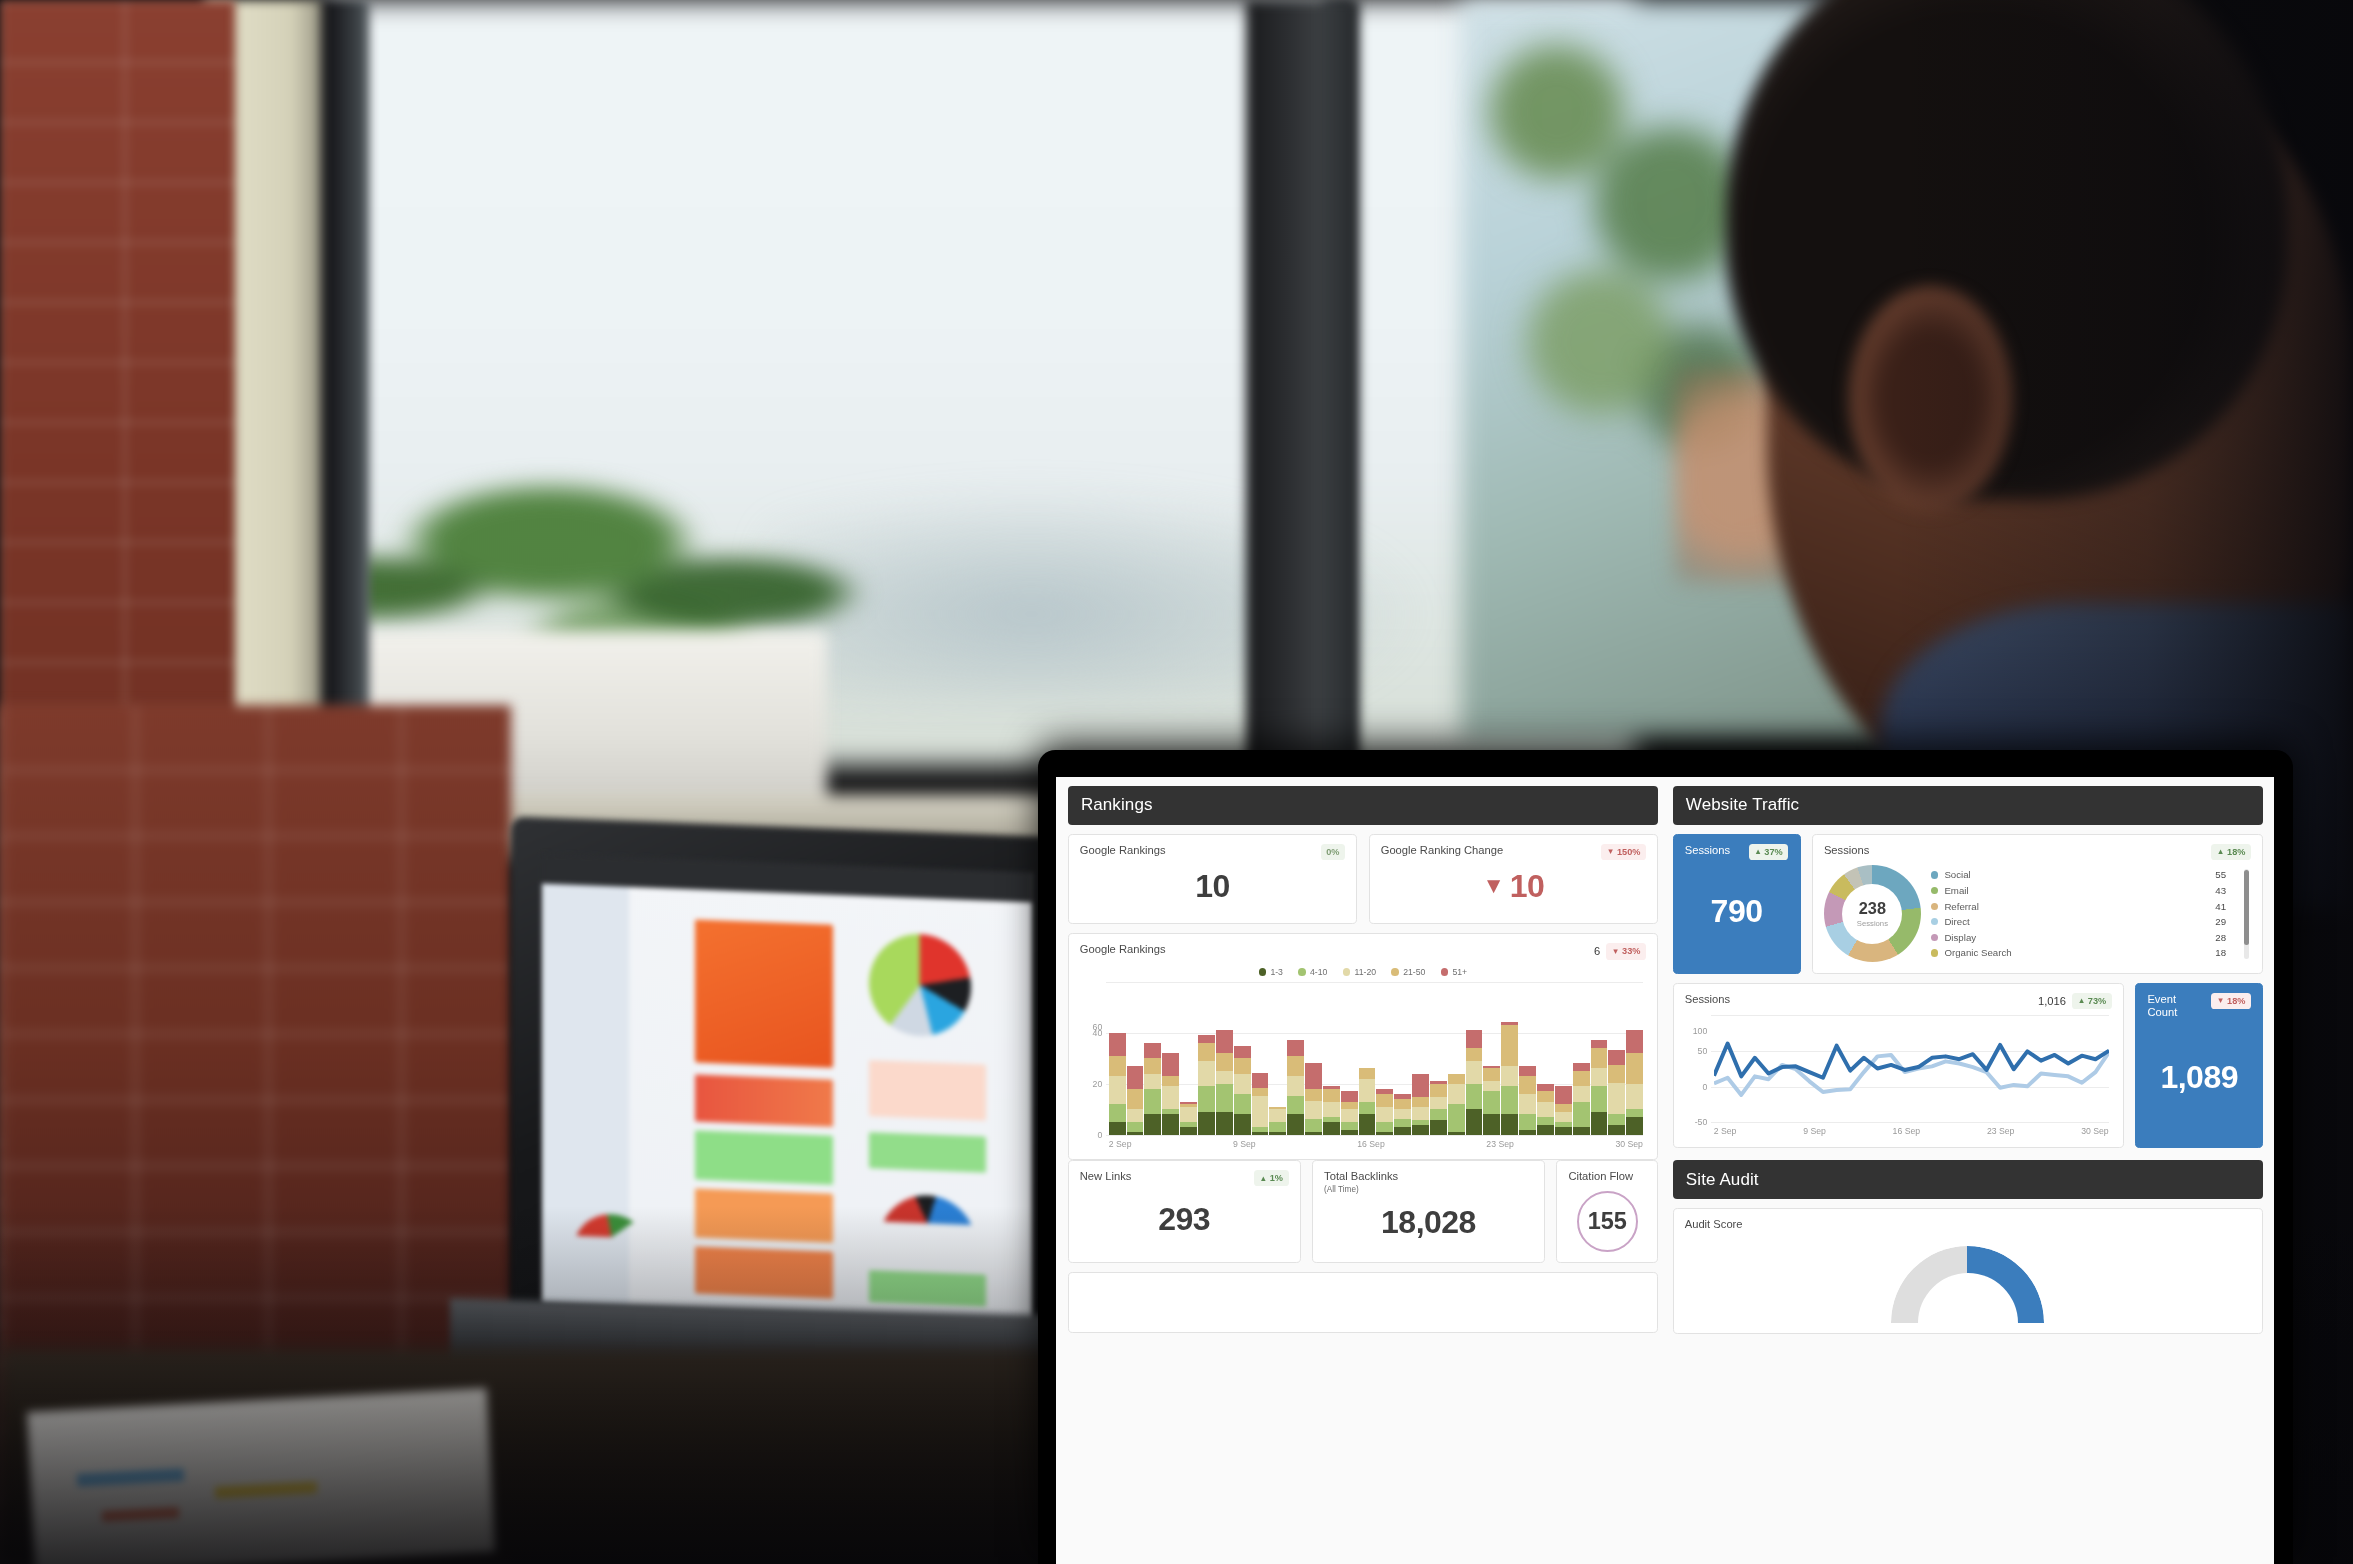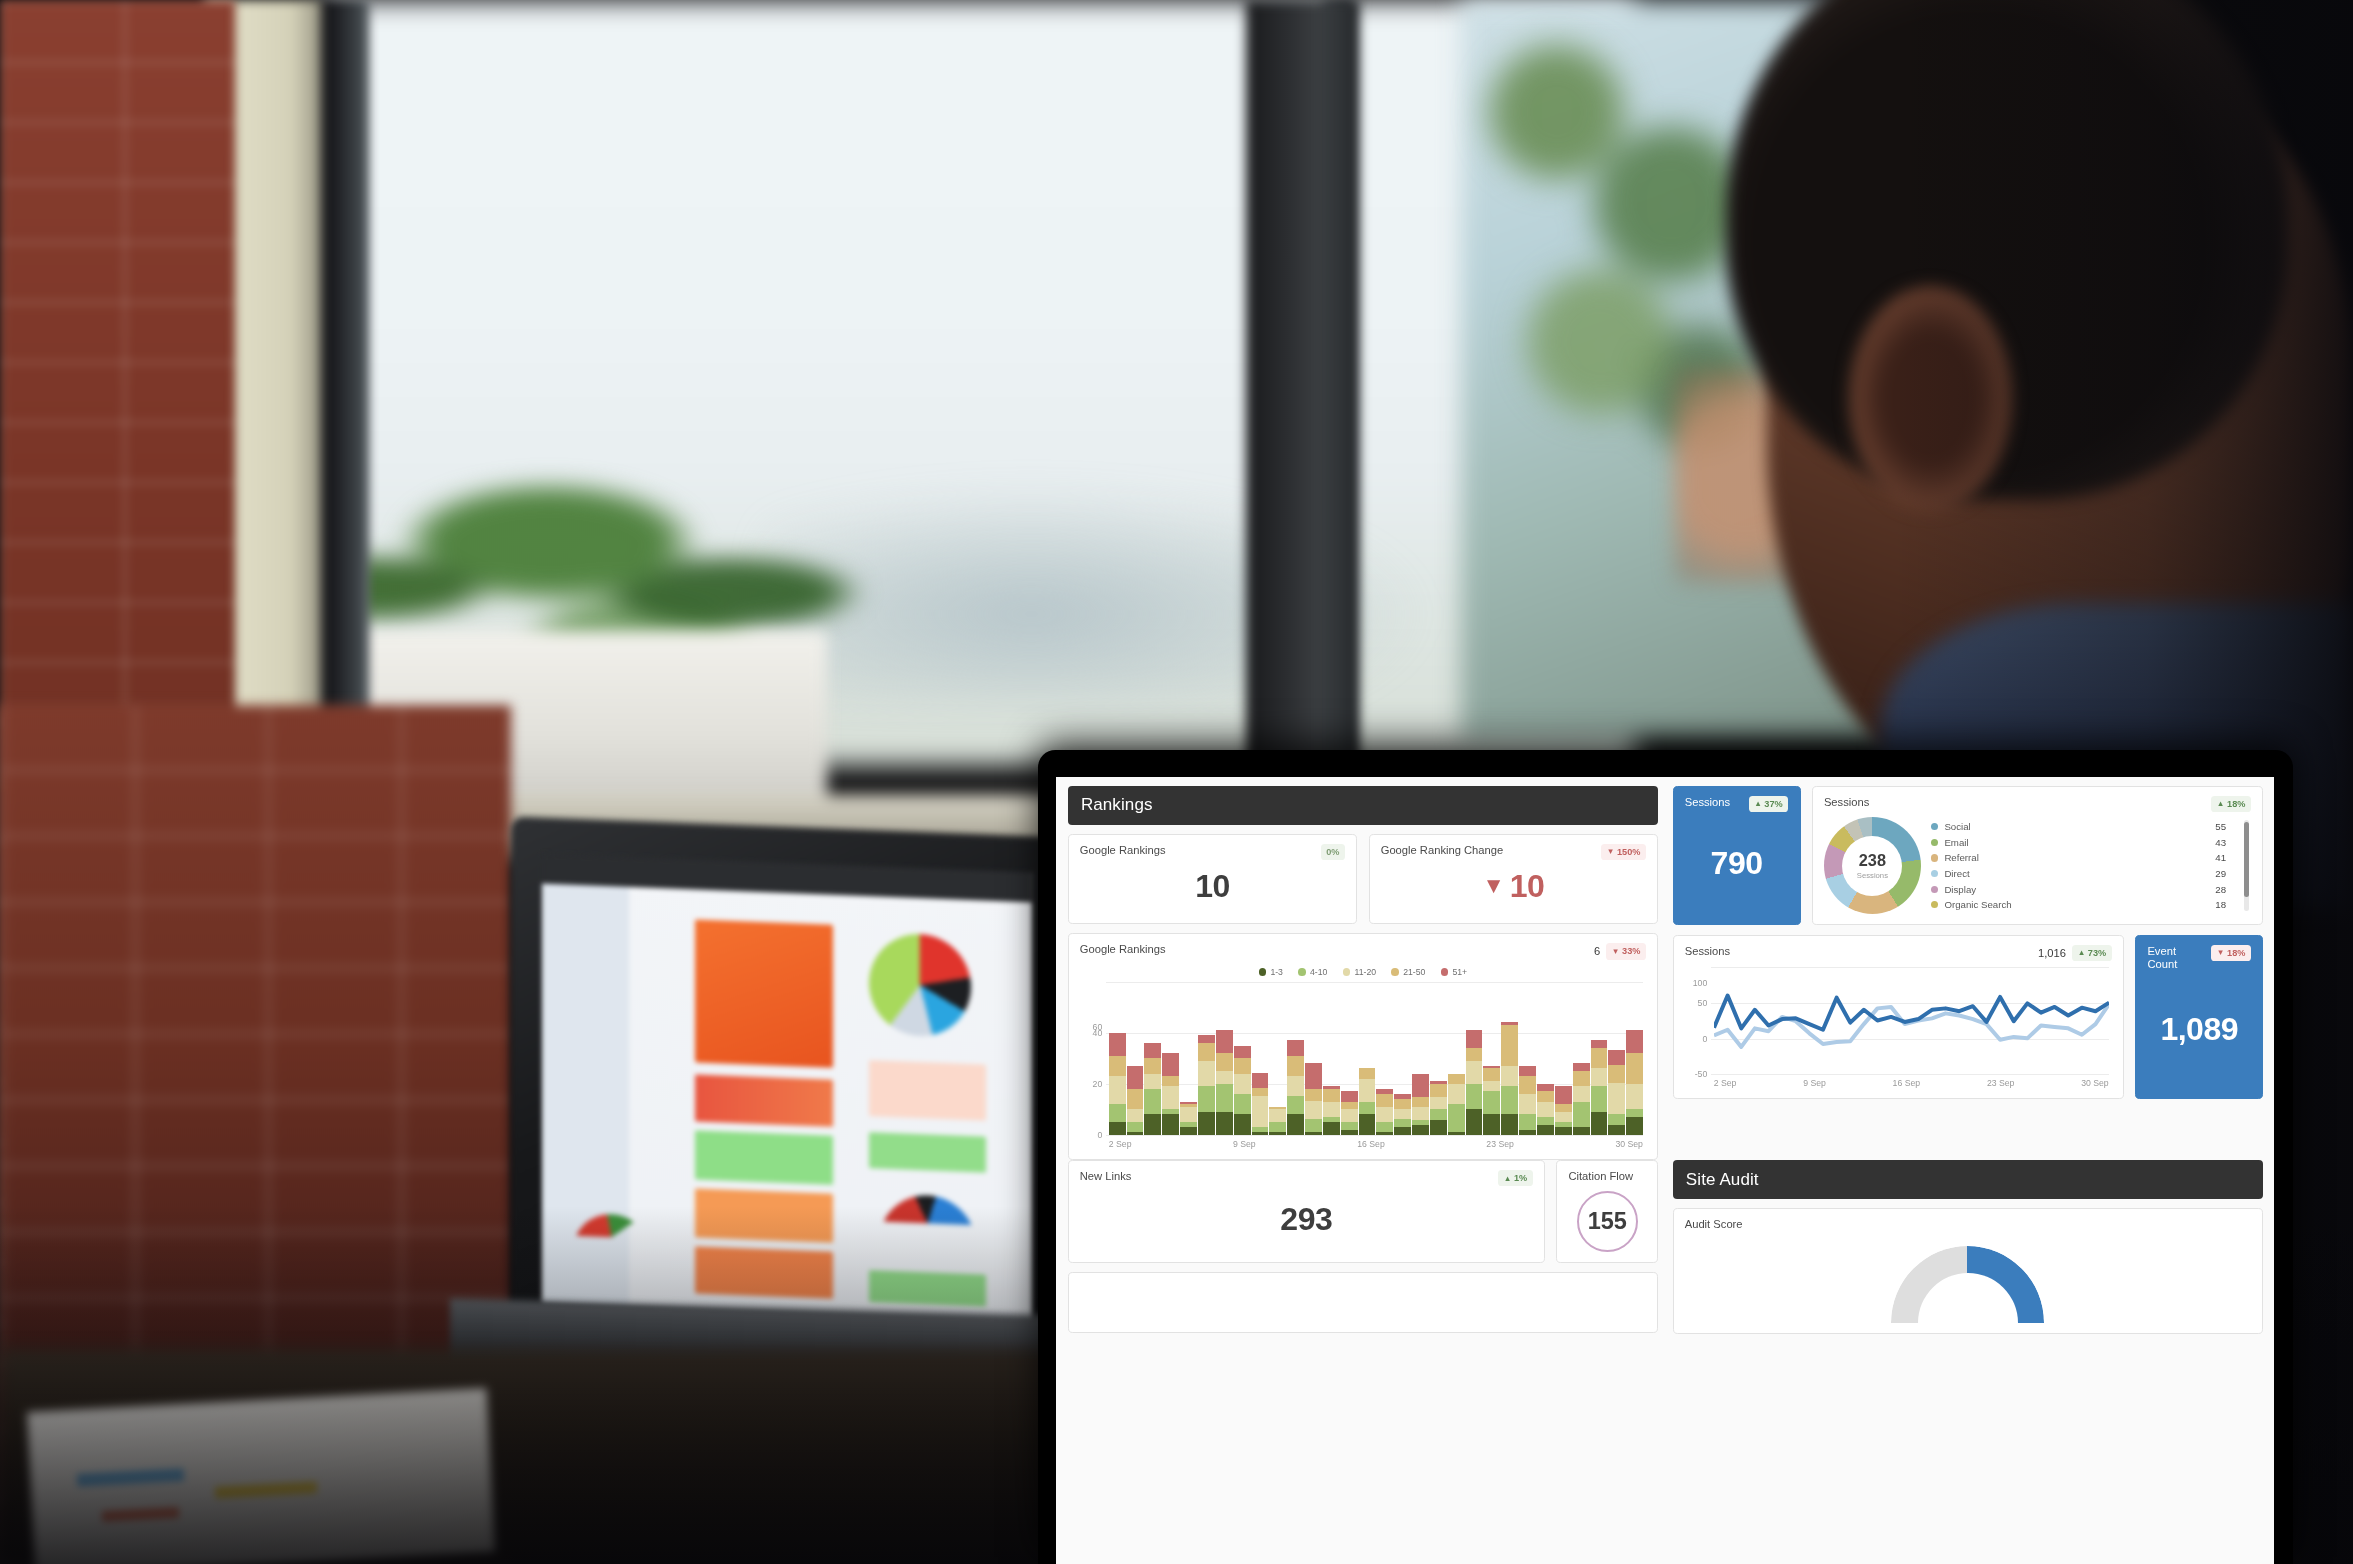--- a/index.html
+++ b/index.html
@@ -720,20 +720,23 @@
               <span class="xtick">2 Sep</span>
               <span class="xtick">9 Sep</span>
               <span class="xtick">16 Sep</span>
               <span class="xtick">23 Sep</span>
               <span class="xtick">30 Sep</span>
             </div>
         </div>
       </section>
 
       <section class="panel">
+        <div class="panel-header">
+          <span class="ptitle">Website Traffic</span>
+        </div>
 
         <div class="row">
           <div class="card kpi blue" style="flex:0 0 128px">
             <div class="card-head">
               <div class="card-title">Sessions</div>
               <span class="badge up">
                 <span class="tri">▲</span>
                 <span>37%</span>
               </span>
             </div>
@@ -856,20 +859,31 @@
               <span class="badge up">
                 <span class="tri">▲</span>
                 <span>1%</span>
               </span>
             </div>
             <div class="big-wrap">
               <div class="big-num">293</div>
             </div>
           </div>
 
+          <div class="card kpi">
+            <div class="card-head">
+              <div>
+                <div class="card-title">Total Backlinks</div>
+                <div class="card-sub">(All Time)</div>
+              </div>
+            </div>
+            <div class="big-wrap">
+              <div class="big-num">18,028</div>
+            </div>
+          </div>
 
           <div class="card kpi" style="flex:0 0 102px">
             <div class="card-head">
               <div class="card-title">Citation Flow</div>
             </div>
             <div class="circle-metric">
               <span>155</span>
             </div>
           </div>
         </div>

